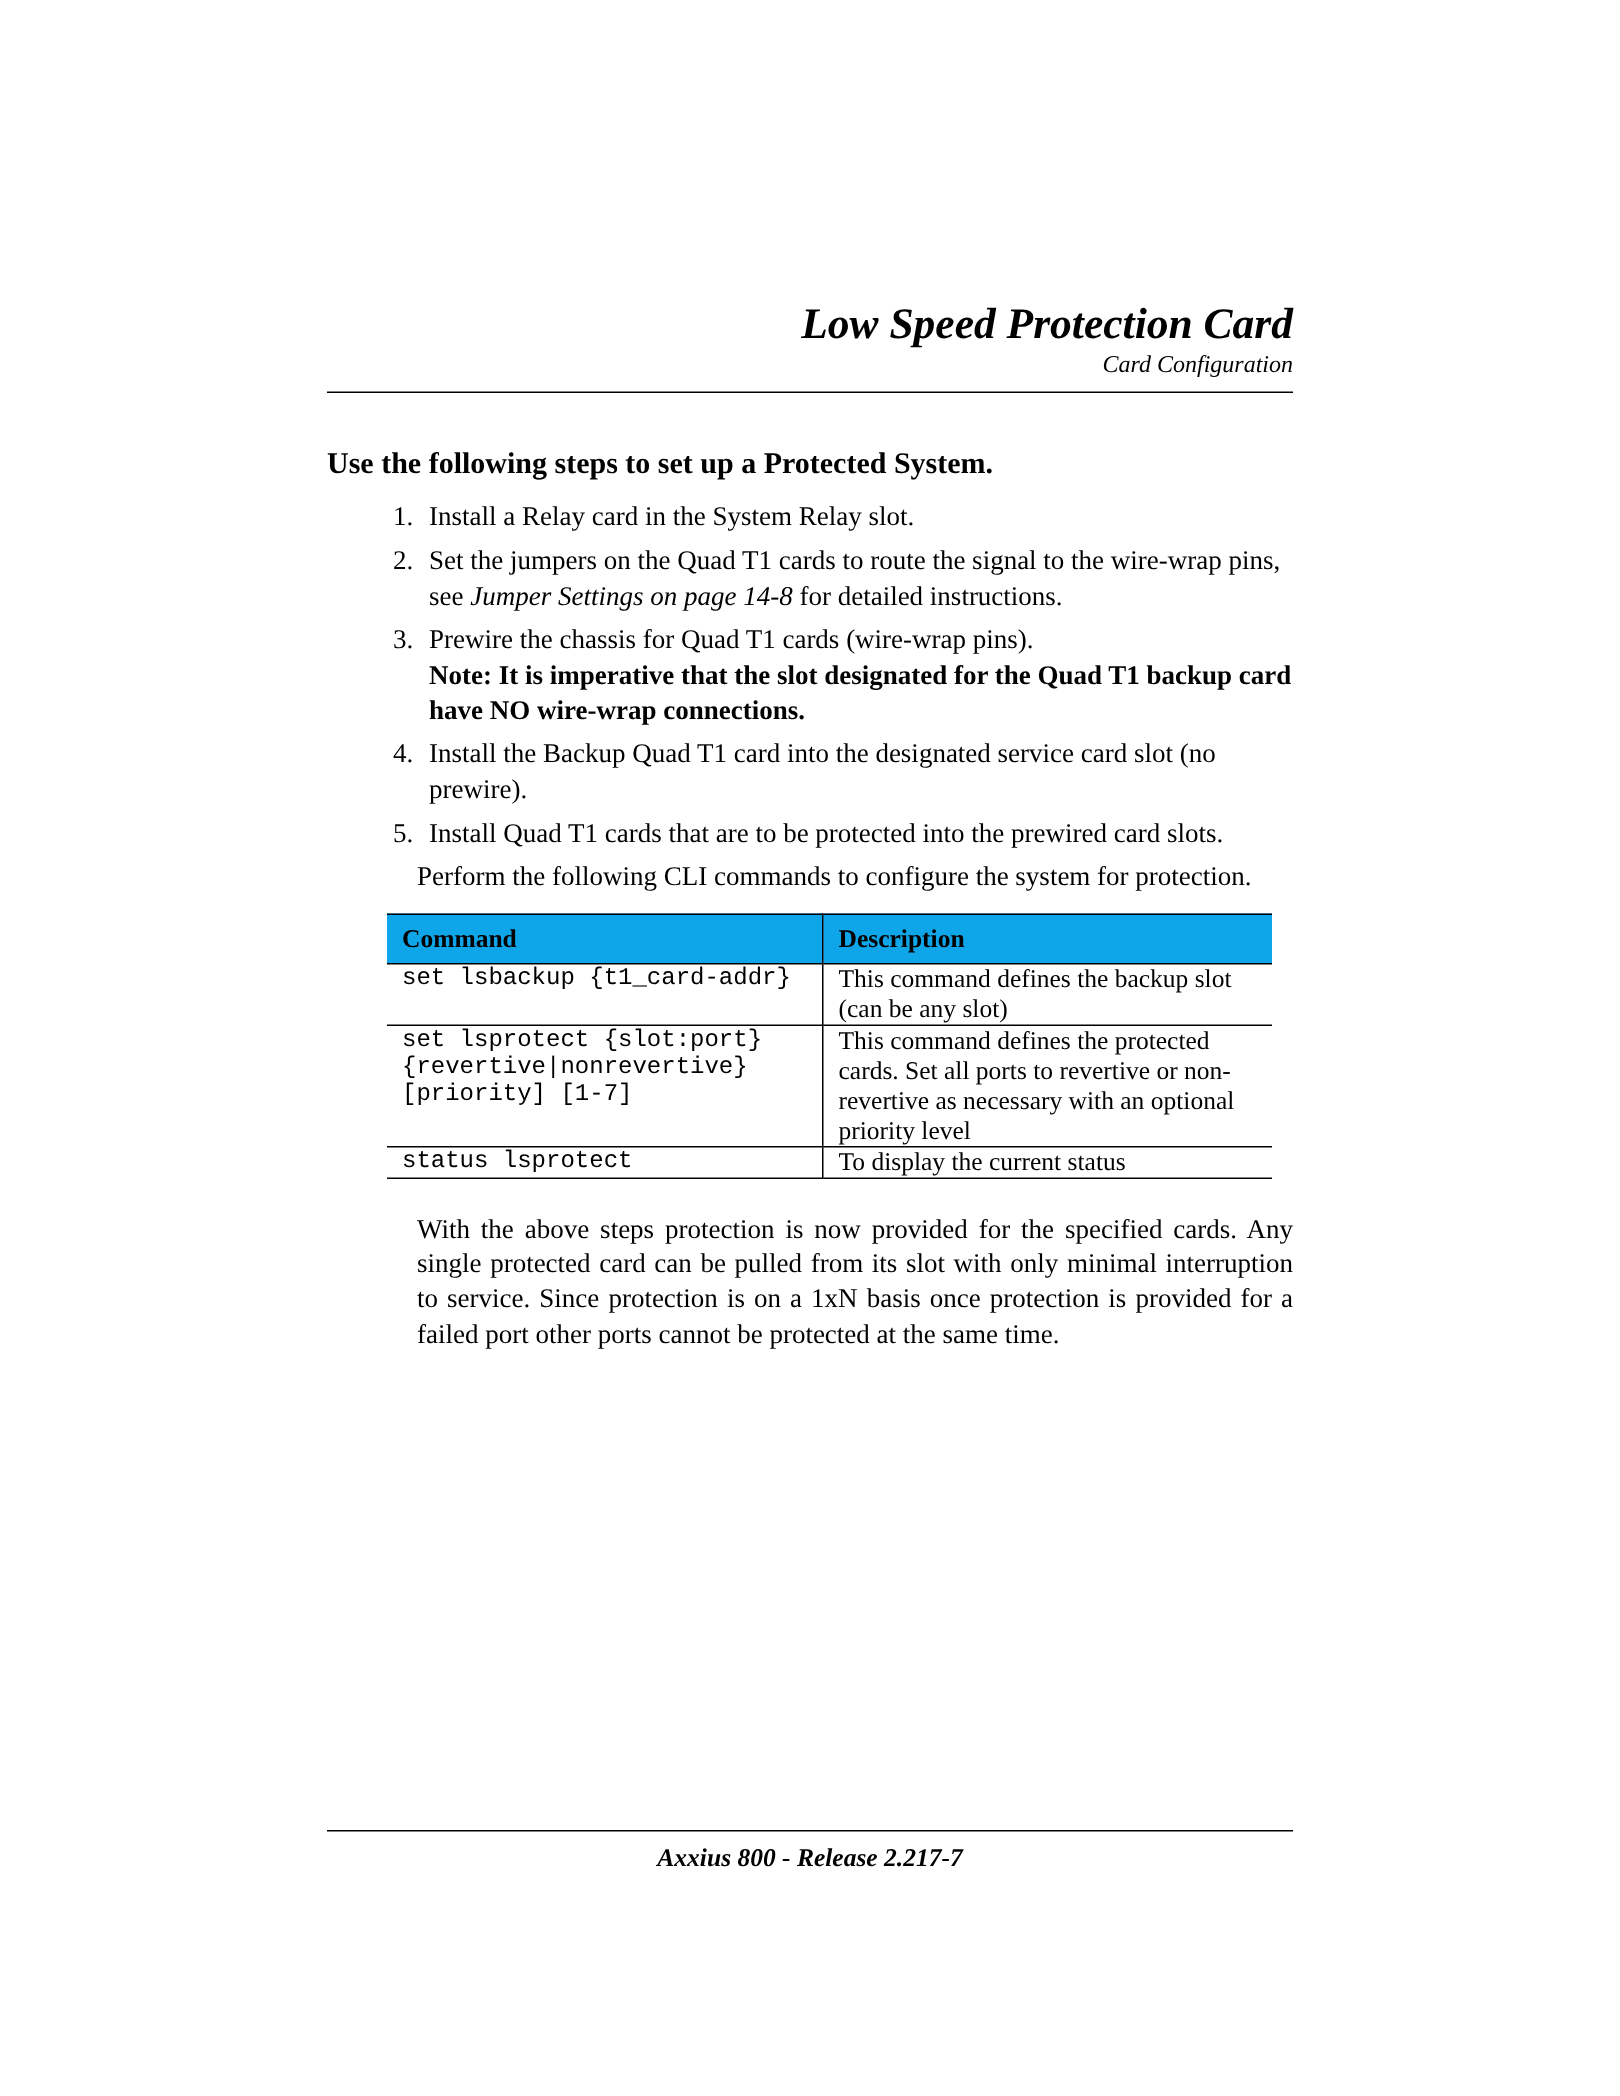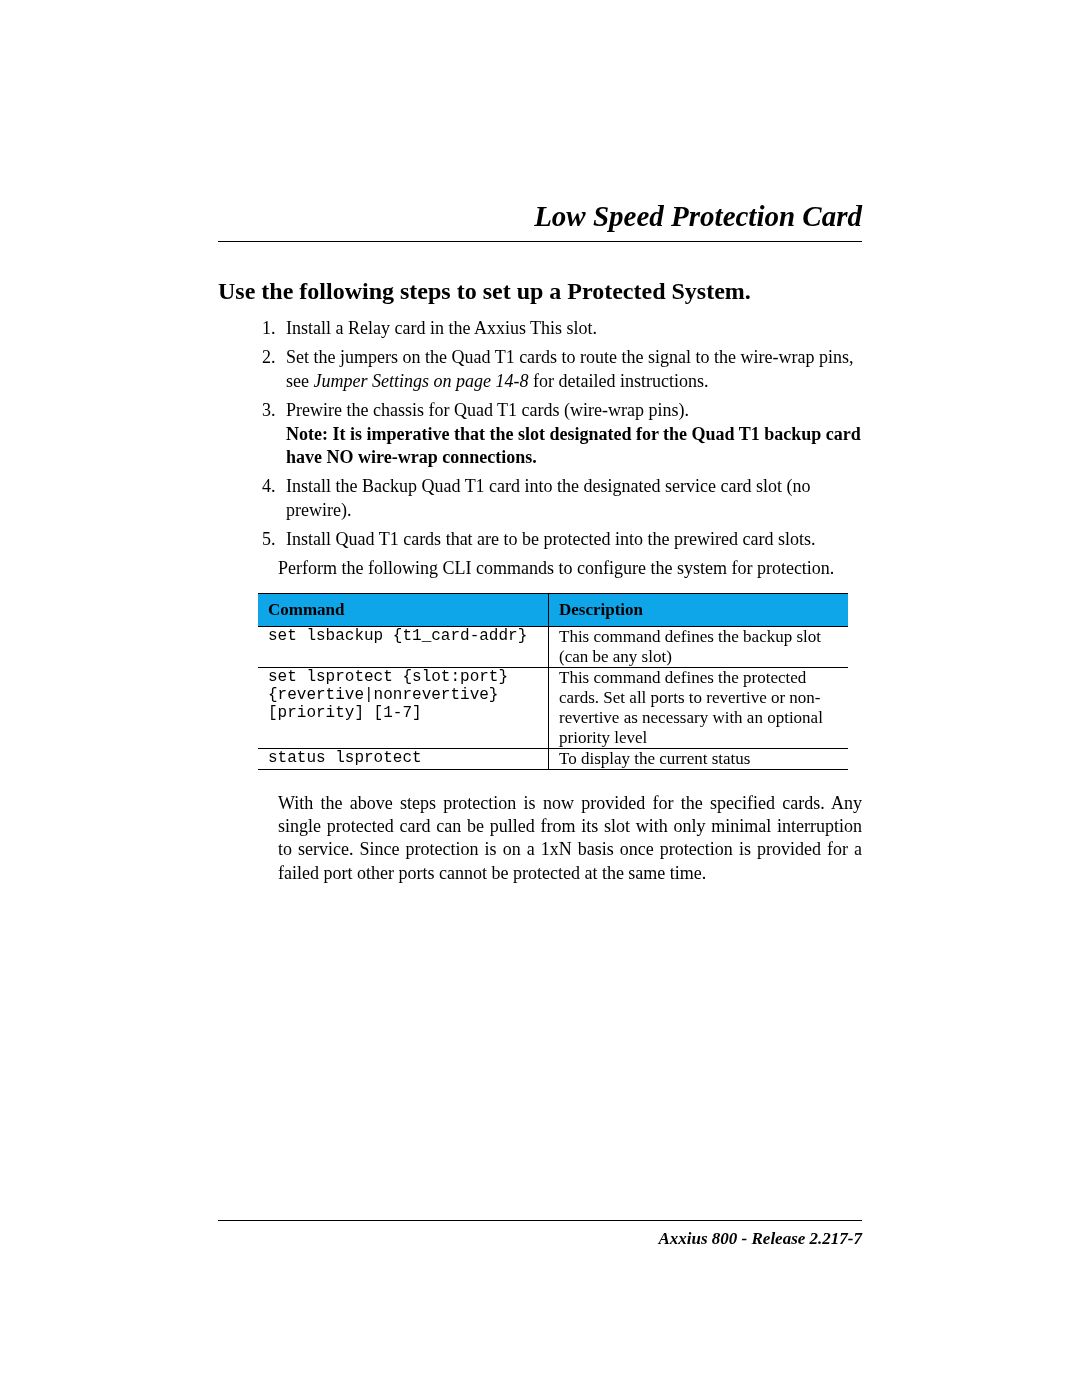--- a/index.html
+++ b/index.html
@@ -31,21 +31,21 @@
     font-size: 16px;
     margin-top: 2px;
   }
   .hr {
     border: none;
     border-top: 1.5px solid #000;
     margin: 8px 0 36px 0;
   }
   .intro {
     font-weight: bold;
-    font-size: 24px;
+    font-size: 20px;
     margin-bottom: 12px;
   }
   ol.steps {
     margin: 0 0 0 38px;
     padding: 0 0 0 24px;
     font-size: 18px;
   }
   ol.steps li {
     margin-bottom: 6px;
     line-height: 1.3;
@@ -106,40 +106,41 @@
     right: 218px;
     bottom: 148px;
   }
   .footer-hr {
     border: none;
     border-top: 1.5px solid #000;
     margin: 0 0 8px 0;
   }
   .footer-row {
     display: flex;
-    justify-content: flex-end;
+    justify-content: center;
     font-style: italic;
     font-weight: bold;
     font-size: 17px;
   }
 </style>
 </head>
 <body>
 
 <div class="page">
 
   <div class="header">
     <div class="header-title">Low Speed Protection Card</div>
+    <div class="header-sub">Card Configuration</div>
   </div>
   <hr class="hr">
 
   <div class="intro">Use the following steps to set up a Protected System.</div>
 
   <ol class="steps">
-    <li><span>Install a Relay card in the Axxius This slot.</span></li>
+    <li><span>Install a Relay card in the System Relay slot.</span></li>
     <li>
       <span>Set the jumpers on the Quad T1 cards to route the signal to the wire-wrap pins, see </span><span class="italic">Jumper Settings on page 14-8</span><span> for detailed instructions.</span>
     </li>
     <li>
       <span>Prewire the chassis for Quad T1 cards (wire-wrap pins).</span><br>
       <span class="bold">Note: It is imperative that the slot designated for the Quad T1 backup card have NO wire-wrap connections.</span>
     </li>
     <li><span>Install the Backup Quad T1 card into the designated service card slot (no prewire).</span></li>
     <li>
       <span>Install Quad T1 cards that are to be protected into the prewired card slots.</span><br>

